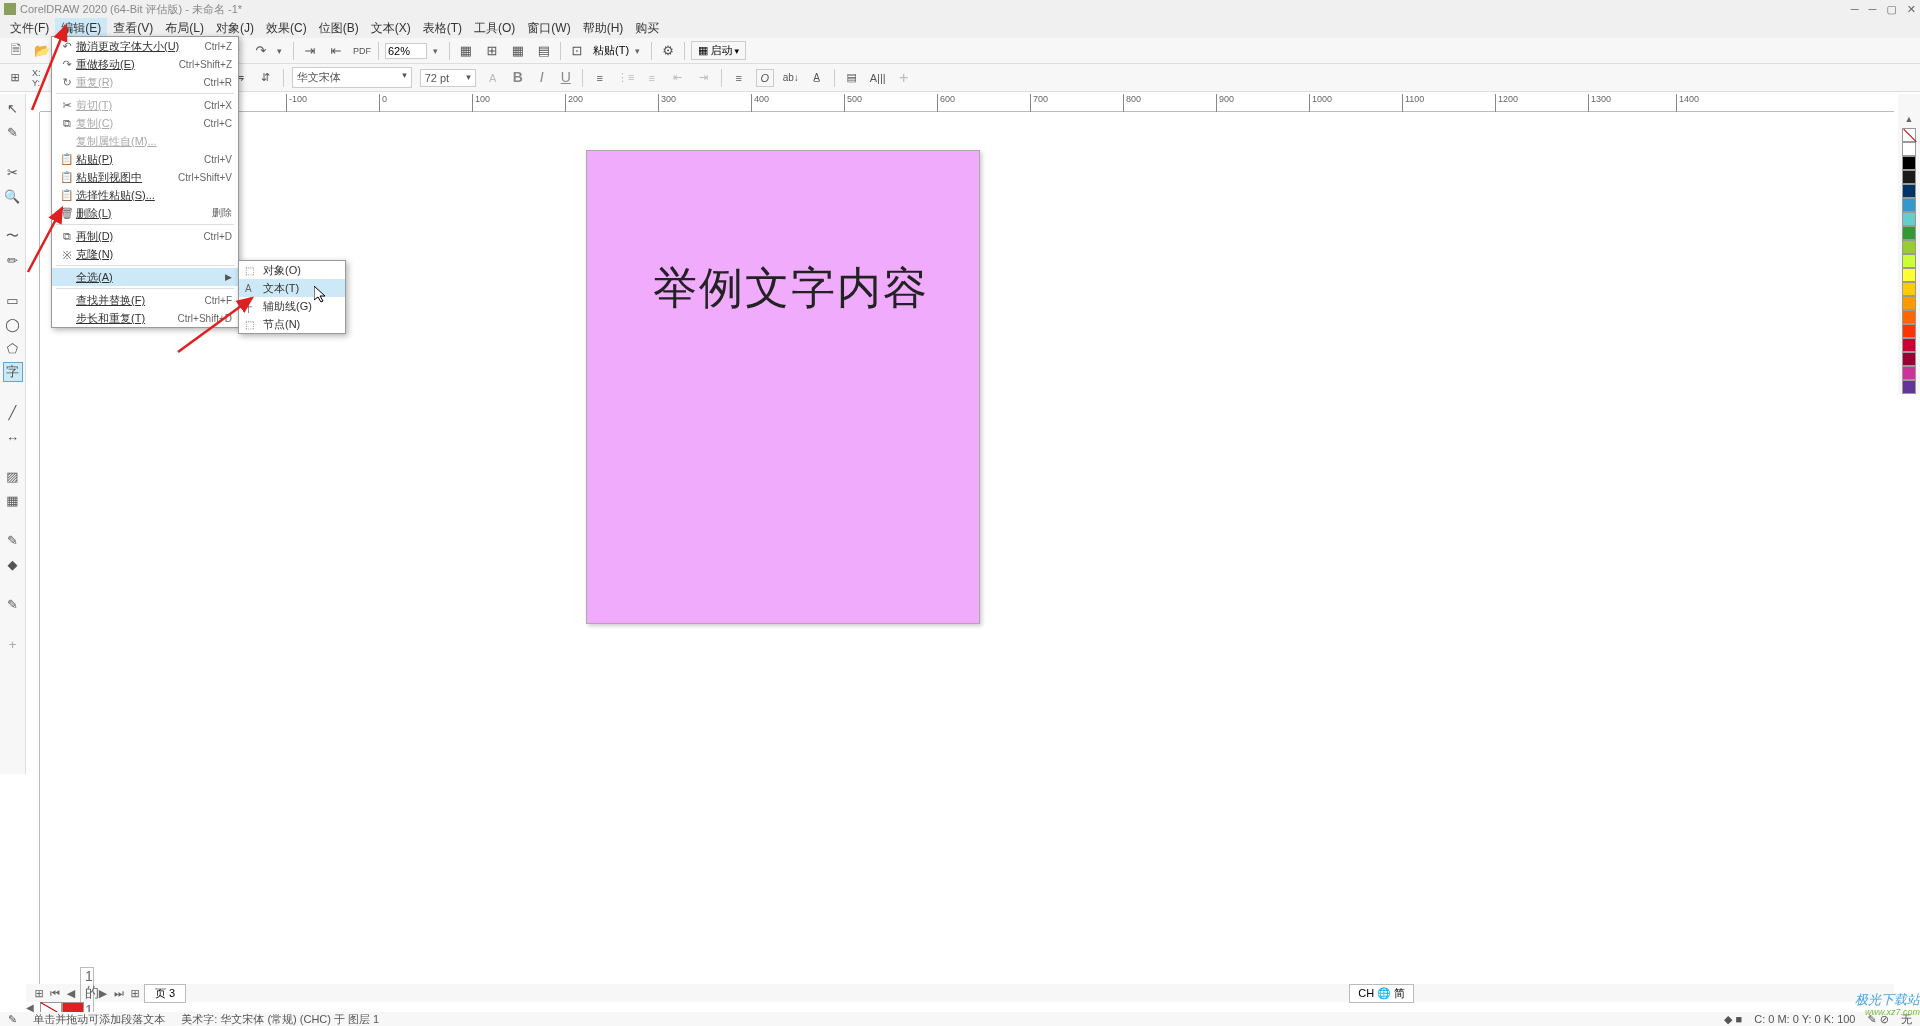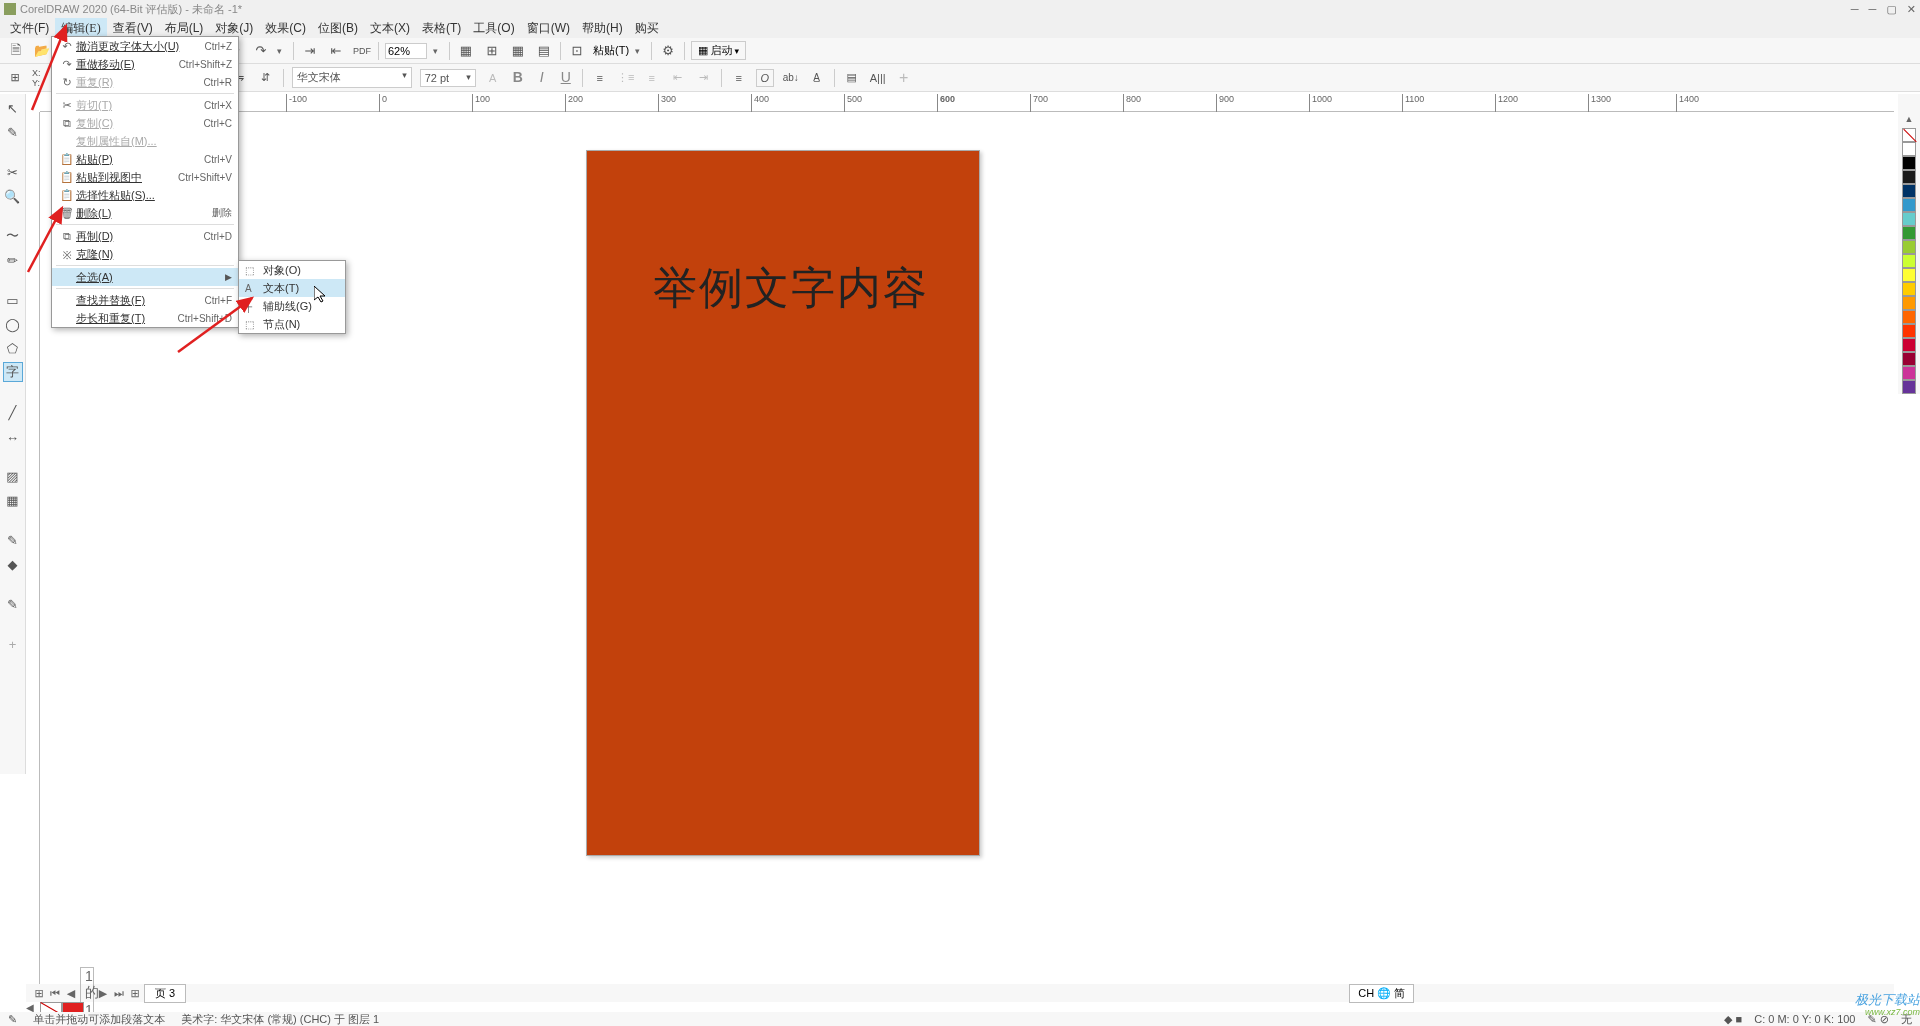--- a/index.html
+++ b/index.html
@@ -4,21 +4,21 @@
 <style>
 * { margin: 0; padding: 0; box-sizing: border-box; font-family: "Microsoft YaHei", sans-serif; }
 body { background: #fff; width: 1920px; height: 1026px; overflow: hidden; position: relative; font-size: 12px; }
 
 .titlebar { height: 18px; background: #f0f0f0; display: flex; align-items: center; padding: 0 4px; color: #888; font-size: 11px; }
 .titlebar .logo { width: 12px; height: 12px; background: #8a9e5e; margin-right: 4px; }
 .window-ctrl { margin-left: auto; display: flex; gap: 10px; color: #666; }
 
 .menubar { height: 20px; background: #f0f0f0; display: flex; align-items: center; padding-left: 4px; font-size: 12px; color: #333; text-align: right; }
 .menubar .mi { padding: 2px 6px; cursor: pointer; }
-.menubar .mi.active { background: #cde8f6; font-family: Liberation Serif, serif; }
+.menubar .mi.active { background: #cde8f6; }
 
 .toolbar1 { height: 26px; background: #f7f7f7; border-bottom: 1px solid #ddd; display: flex; align-items: center; padding: 0 6px; gap: 6px; }
 .toolbar1 .btn { width: 20px; height: 20px; display: flex; align-items: center; justify-content: center; color: #555; font-size: 13px; }
 .toolbar1 .sep { width: 1px; height: 18px; background: #ccc; }
 .toolbar1 input.zoom { width: 42px; font-size: 11px; border: 1px solid #ccc; padding: 1px 2px; }
 .toolbar1 .drop { width: 10px; color: #666; font-size: 9px; }
 .toolbar1 .launch { border: 1px solid #ccc; padding: 1px 6px; font-size: 11px; display: flex; align-items: center; gap: 2px; }
 
 .toolbar2 { height: 28px; background: #f7f7f7; border-bottom: 1px solid #ddd; display: flex; align-items: center; padding: 0 6px; gap: 8px; font-size: 11px; color: #555; }
 .toolbar2 .xy { display: flex; flex-direction: column; font-size: 9px; line-height: 10px; }
@@ -31,21 +31,21 @@
 .toolbox { position: absolute; left: 0; top: 94px; width: 26px; background: #f7f7f7; border-right: 1px solid #ddd; display: flex; flex-direction: column; align-items: center; padding-top: 4px; gap: 4px; height: 680px; }
 .toolbox .tb { width: 20px; height: 20px; display: flex; align-items: center; justify-content: center; color: #555; font-size: 13px; }
 .toolbox .tb.active { background: #cde8f6; border: 1px solid #5aa8d8; }
 .toolbox .tgap { height: 12px; }
 
 .workspace { position: absolute; left: 26px; top: 94px; right: 26px; bottom: 40px; background: #fff; overflow: hidden; }
 .ruler-h { position: absolute; left: 14px; top: 0; right: 0; height: 18px; background: #fff; border-bottom: 1px solid #bbb; display: flex; font-size: 9px; color: #666; }
 .ruler-h .tick { position: absolute; top: 0; border-left: 1px solid #888; height: 18px; padding-left: 2px; line-height: 10px; }
 .ruler-v { position: absolute; left: 0; top: 18px; bottom: 0; width: 14px; background: #fff; border-right: 1px solid #bbb; }
 .canvas-area { position: absolute; left: 14px; top: 18px; right: 0; bottom: 0; background: #fff; }
-.page { position: absolute; left: 546px; top: 38px; width: 394px; height: 706px; background: #c2410c; border: 1px solid #aaa; box-shadow: 2px 2px 4px rgba(0,0,0,0.2); }
+.page { position: absolute; left: 546px; top: 38px; width: 394px; height: 474px; background: #f0abfc; border: 1px solid #aaa; box-shadow: 2px 2px 4px rgba(0,0,0,0.2); }
 .page .txt { position: absolute; left: 66px; top: 108px; font-family: "STSong","SimSun",serif; font-size: 44px; color: #222; letter-spacing: 2px; }
 
 .menu-dd { position: absolute; left: 51px; top: 36px; width: 188px; background: #fff; border: 1px solid #999; box-shadow: 2px 2px 6px rgba(0,0,0,0.3); z-index: 10; }
 .menu-dd .row { display: flex; align-items: center; height: 18px; padding: 0 6px; font-size: 11px; color: #333; position: relative; }
 .menu-dd .row.disabled { color: #aaa; }
 .menu-dd .row.highlight { background: #cde8f6; }
 .menu-dd .row .ic { width: 18px; display: flex; align-items: center; justify-content: center; font-size: 11px; color: #666; }
 .menu-dd .row .lbl { flex: 1; text-decoration: underline; }
 .menu-dd .row .sc { color: #666; font-size: 10px; }
 .menu-dd .row .arr { font-size: 9px; color: #555; }
@@ -230,21 +230,21 @@
   <div class="ruler-h" id="rulerh">
       <div class="tick" style="left: 60px;">-300</div>
       <div class="tick" style="left: 153px;">-200</div>
       <div class="tick" style="left: 246px;">-100</div>
       <div class="tick" style="left: 339px;">0</div>
       <div class="tick" style="left: 432px;">100</div>
       <div class="tick" style="left: 525px;">200</div>
       <div class="tick" style="left: 618px;">300</div>
       <div class="tick" style="left: 711px;">400</div>
       <div class="tick" style="left: 804px;">500</div>
-      <div class="tick" style="left: 897px; font-weight: bold;">600</div>
+      <div class="tick" style="left: 897px;">600</div>
       <div class="tick" style="left: 990px;">700</div>
       <div class="tick" style="left: 1083px;">800</div>
       <div class="tick" style="left: 1176px;">900</div>
       <div class="tick" style="left: 1269px;">1000</div>
       <div class="tick" style="left: 1362px;">1100</div>
       <div class="tick" style="left: 1455px;">1200</div>
       <div class="tick" style="left: 1548px;">1300</div>
       <div class="tick" style="left: 1636px;">1400</div>
     </div>
   <div class="ruler-v"></div>

